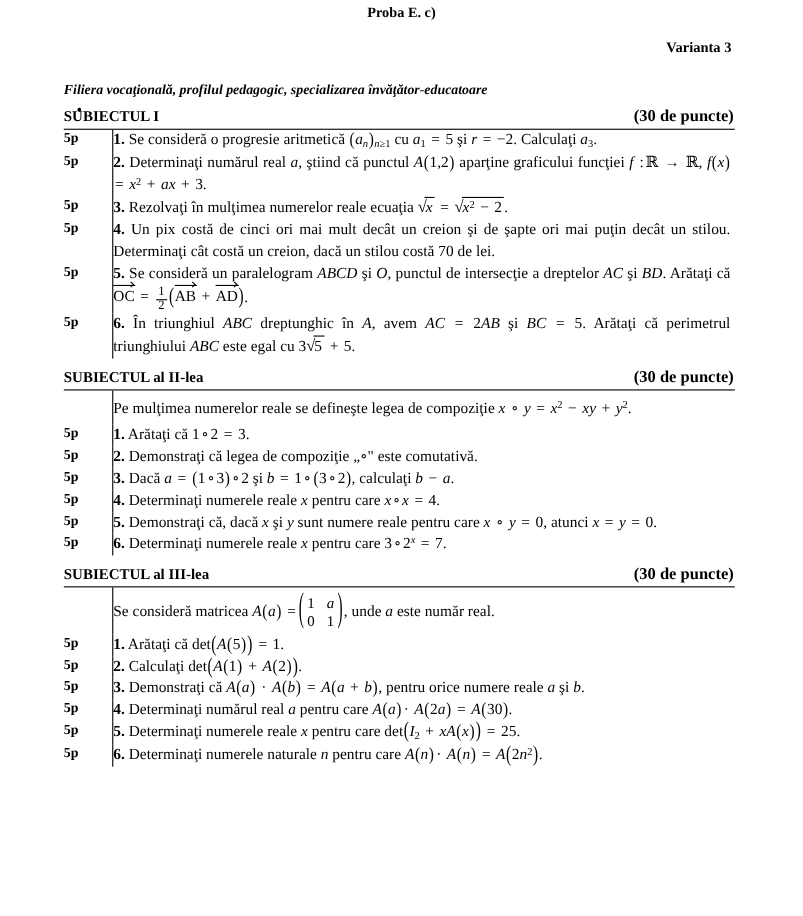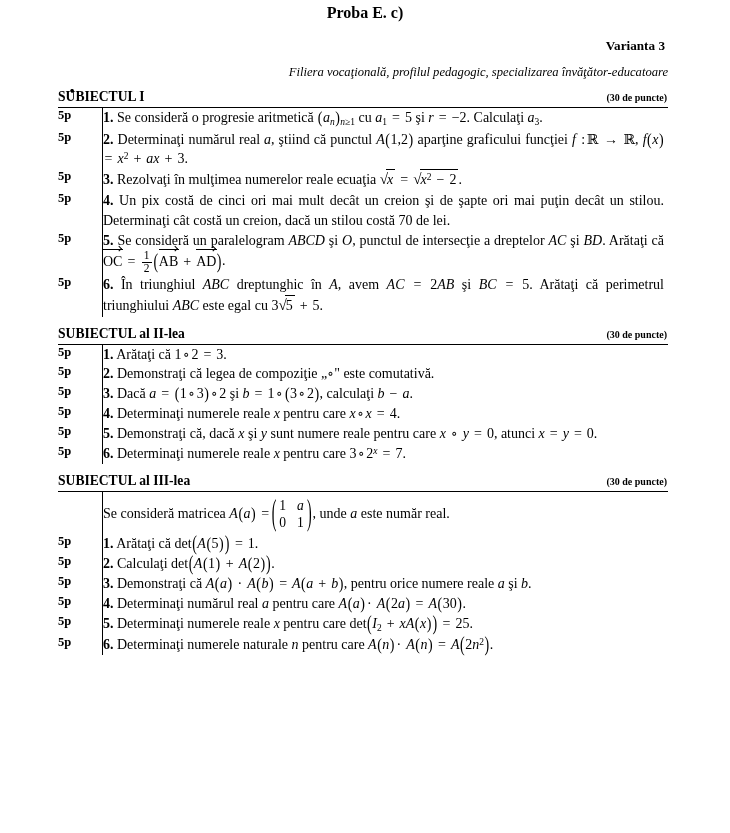--- a/index.html
+++ b/index.html
@@ -19,42 +19,41 @@
     width: 730px;
     height: 833px;
     box-sizing: border-box;
     padding: 0 62px 0 62px;
   }
 
   
   .hdr-line {
     text-align: center;
     font-weight: bold;
-    font-size: 16px;
+    font-size: 13px;
     line-height: 1.15;
   }
   .hdr-proba { margin-top: 4px; }
   .hdr-mate  { margin-top: 16px; }
   .hdr-mate .italic { font-style: italic; }
 
   .varianta {
     text-align: right;
     font-weight: bold;
     font-size: 13.2px;
     margin-top: 16px;
     padding-right: 3px;
   }
 
   .filiera {
     font-style: italic;
-    font-weight: normal;
+    font-weight: bold;
     font-size: 12.6px;
-    margin-top: 11px;
+    margin-top: 23px;
     margin-left: -4px;
-    text-align: right;
   }
 
   ul.notes {
     list-style: none;
     margin: 4px 0 0 0;
     padding: 0;
   }
   ul.notes li {
     font-weight: bold;
     font-size: 12.6px;
@@ -73,21 +72,21 @@
   .sec-head {
     display: flex;
     justify-content: space-between;
     align-items: baseline;
     font-weight: bold;
     font-size: 13.6px;
     margin-top: 9px;
     margin-left: -4px;
     padding-right: 1px;
   }
-  .sec-head .pts { font-size: 10px; }
+  .sec-head .pts { font-size: 15px; }
 
   .rule {
     border-top: 1.6px solid #000;
     margin-top: 2px;
     margin-left: -4px;
     margin-right: 0px;
   }
 
   
   table.probs {
@@ -287,20 +286,26 @@
     </table>
 
   <div class="sec-head">
     <span>SUBIECTUL al II-lea</span>
     <span class="pts">(30 de puncte)</span>
   </div>
   <div class="rule"></div>
 
   <table class="probs">
     <tbody>
+        <tr>
+      <td class="pcol empty"></td>
+      <td class="body lead">
+        Pe mulţimea numerelor reale se defineşte legea de compoziţie <span class="m">x</span> <span class="op">∘</span> <span class="m">y</span> <span class="op">=</span> <span class="m">x</span><sup>2</sup> <span class="op">−</span> <span class="m">xy</span> <span class="op">+</span> <span class="m">y</span><sup>2</sup>.
+      </td>
+    </tr>
     <tr>
       <td class="pcol">5p</td>
       <td class="body"><span class="num">1.</span>
         Arătaţi că 1<span class="op">∘</span>2 <span class="op">=</span> 3.
       </td>
     </tr>
     <tr>
       <td class="pcol">5p</td>
       <td class="body"><span class="num">2.</span>
         Demonstraţi că legea de compoziţie <span class="qm">„∘"</span> este comutativă.

